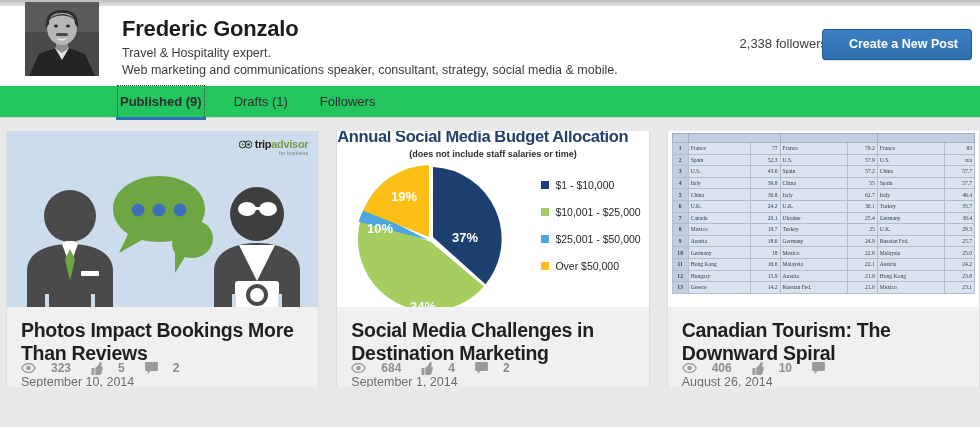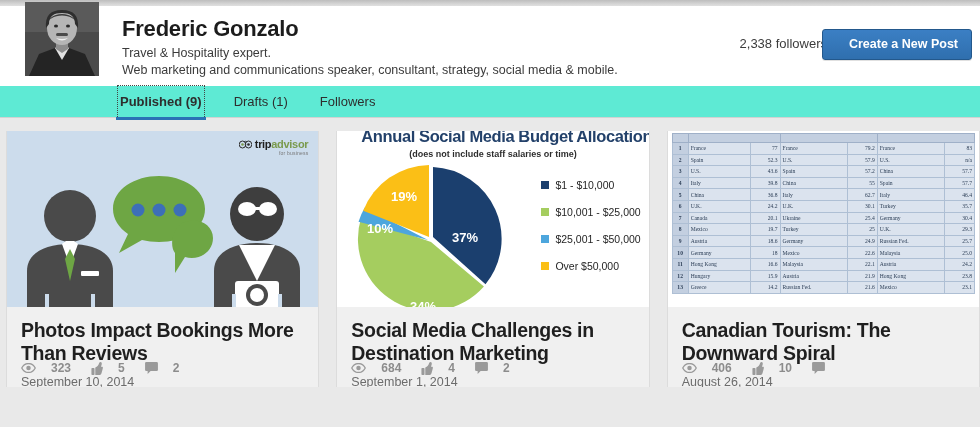--- a/index.html
+++ b/index.html
@@ -57,21 +57,21 @@
     color: #ffffff; font-size: 12.5px; font-weight: bold;
     padding: 7px 13px 8px 26px;
     cursor: pointer;
     box-shadow: 0 1px 0 rgba(0,0,0,0.12);
     white-space: nowrap;
   }
 
   
   .tab-bar {
     position: absolute; left: 0; top: 86px; width: 980px; height: 32px;
-    background: #5eead4;
+    background: #22c55e;
     border-bottom: 1px solid #d2d2d2;
     z-index: 2;
   }
   .tabs { position: absolute; left: 118px; top: 0; display: flex; }
   .tab {
     font-size: 13px; color: #2e2e2e;
     padding: 8px 2px 9px 2px;
     margin-right: 28px;
     cursor: pointer;
     position: relative;
@@ -138,21 +138,20 @@
   .ta-sub { font-size: 5px; color: #777; font-weight: normal;
            position: absolute; right: 0; top: 12px; letter-spacing: 0.2px; }
 
   
   .thumb-pie { width: 100%; height: 100%; background: #ffffff; position: relative; }
   .pie-title {
     position: absolute; left: 0; right: 0; top: -4px;
     text-align: left; font-size: 16.5px; font-weight: bold;
     color: #23416a; letter-spacing: -0.4px; white-space: nowrap;
     overflow: hidden;
-    margin-left: 24px;
   }
   .pie-sub {
     position: absolute; left: 0; right: 0; top: 18px;
     text-align: center; font-size: 9px; font-weight: bold; color: #2e2e2e;
   }
   .pie-legend {
     position: absolute; right: 8px; top: 48px;
     font-size: 10.5px; color: #1f1f1f;
   }
   .legend-row { display: flex; align-items: center; margin-bottom: 15px; }

